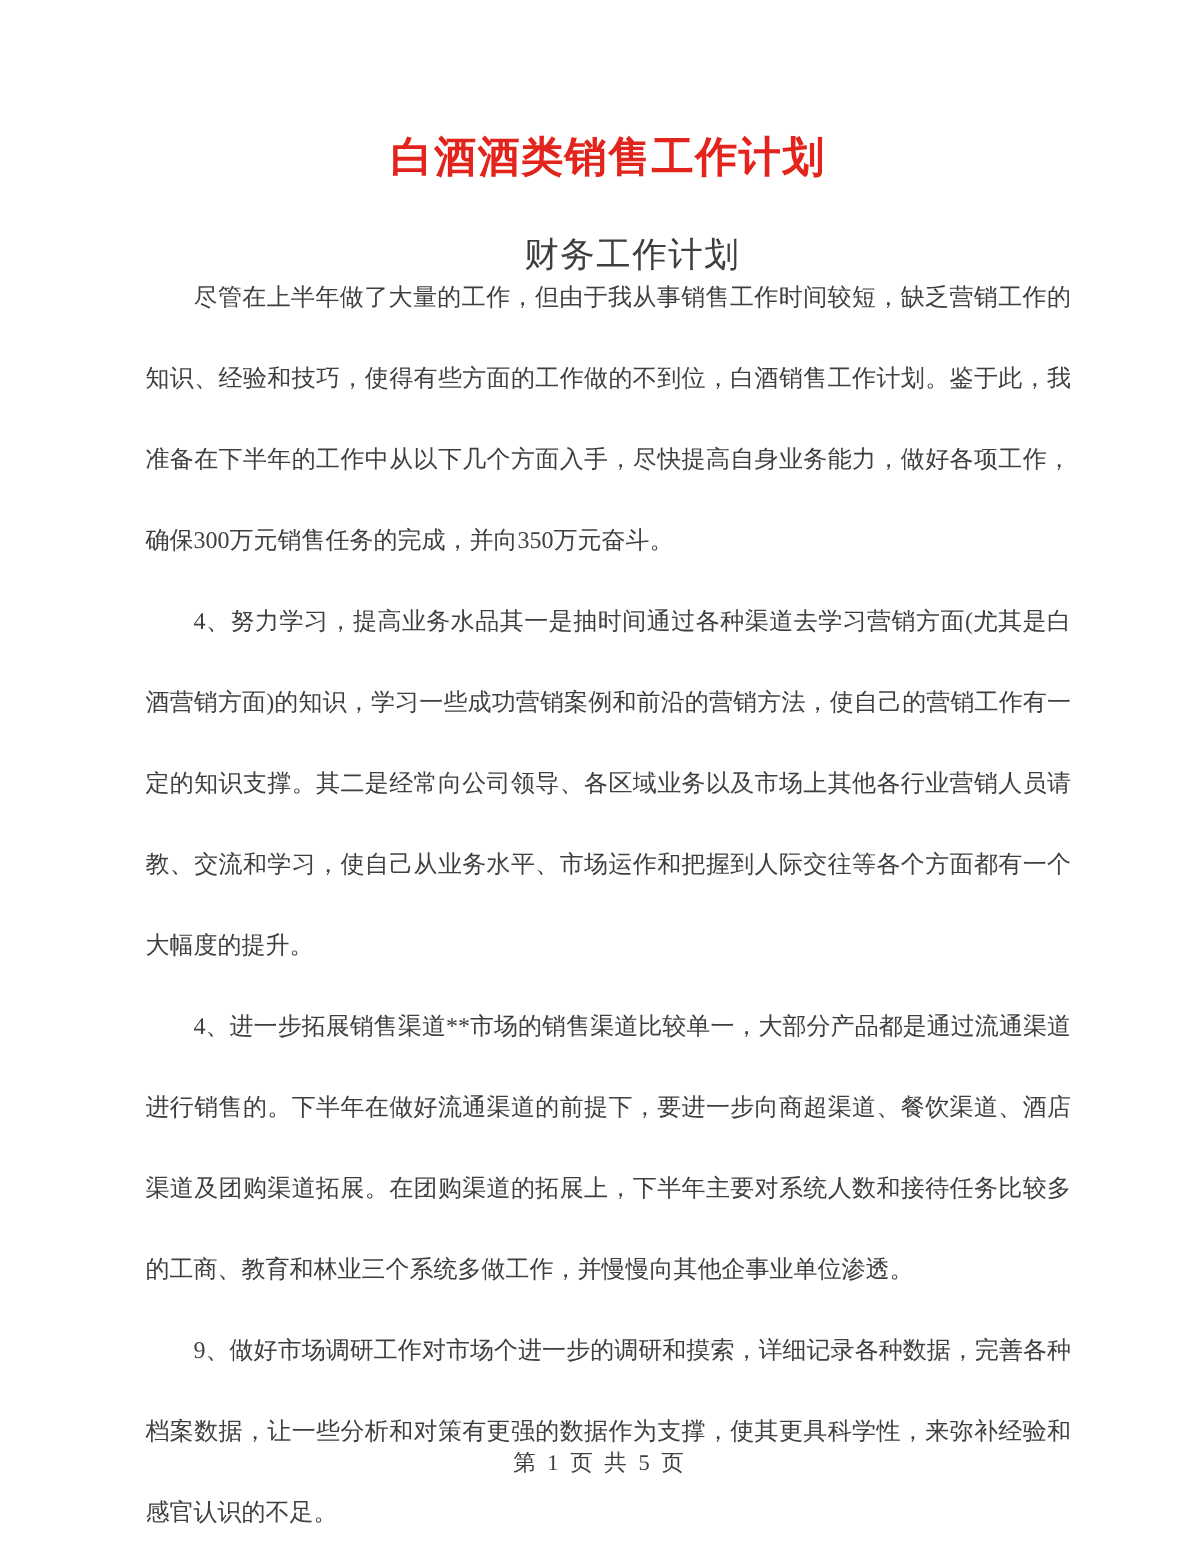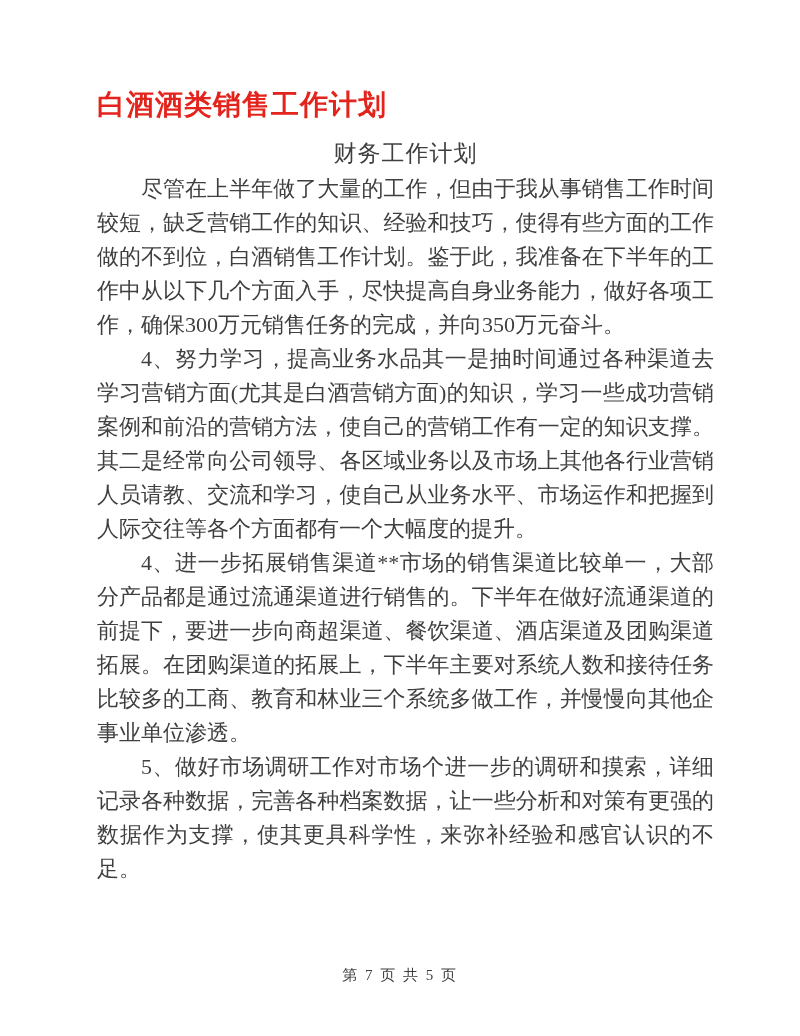--- a/index.html
+++ b/index.html
@@ -18,45 +18,45 @@
     height: 1036px;
     background: var(--page-bg, #ffffff);
     overflow: hidden;
   }
   .doc-title {
     position: absolute;
     top: 86px;
     left: 97px;
     width: 617px;
     margin: 0;
-    text-align: left;
+    text-align: center;
     font-size: 28px;
     font-weight: bold;
     letter-spacing: 1px;
     color: var(--title-color, #e3241c);
   }
   .doc-subtitle {
     position: absolute;
     top: 138px;
     left: 97px;
     width: 617px;
-    margin: 0;
+    margin: 16px;
     text-align: center;
     font-size: 23px;
     font-weight: normal;
     letter-spacing: 1px;
     color: var(--body-color, #3f3f3f);
   }
   .doc-body {
     position: absolute;
     top: 172px;
     left: 97px;
     width: 617px;
-    font-size: 22px;
-    line-height: 34px;
+    font-size: 16px;
+    line-height: 54px;
     text-align: justify;
     color: var(--body-color, #3f3f3f);
   }
   .doc-body p {
     margin: 0;
     padding: 0;
     text-indent: 2em;
   }
   .page-footer {
     position: absolute;
@@ -75,20 +75,20 @@
 <div class="page">
 
   <h1 class="doc-title">白酒酒类销售工作计划</h1>
 
   <h2 class="doc-subtitle">财务工作计划</h2>
 
   <div class="doc-body">
     <p>尽管在上半年做了大量的工作，但由于我从事销售工作时间较短，缺乏营销工作的知识、经验和技巧，使得有些方面的工作做的不到位，白酒销售工作计划。鉴于此，我准备在下半年的工作中从以下几个方面入手，尽快提高自身业务能力，做好各项工作，确保300万元销售任务的完成，并向350万元奋斗。</p>
     <p>4、努力学习，提高业务水品其一是抽时间通过各种渠道去学习营销方面(尤其是白酒营销方面)的知识，学习一些成功营销案例和前沿的营销方法，使自己的营销工作有一定的知识支撑。其二是经常向公司领导、各区域业务以及市场上其他各行业营销人员请教、交流和学习，使自己从业务水平、市场运作和把握到人际交往等各个方面都有一个大幅度的提升。</p>
     <p>4、进一步拓展销售渠道**市场的销售渠道比较单一，大部分产品都是通过流通渠道进行销售的。下半年在做好流通渠道的前提下，要进一步向商超渠道、餐饮渠道、酒店渠道及团购渠道拓展。在团购渠道的拓展上，下半年主要对系统人数和接待任务比较多的工商、教育和林业三个系统多做工作，并慢慢向其他企事业单位渗透。</p>
-    <p>5、做好市场调研工作对市场个进一步的调研和摸索，详细记录各种数据，完善各种档案数据，让一些分析和对策有更强的数据作为支撑，使其更具科学性，来弥补经验和感官认识的不足。</p>
+    <p>9、做好市场调研工作对市场个进一步的调研和摸索，详细记录各种数据，完善各种档案数据，让一些分析和对策有更强的数据作为支撑，使其更具科学性，来弥补经验和感官认识的不足。</p>
   </div>
 
   <div class="page-footer">
-    <span>第 7 页 共 5 页</span>
+    <span>第 1 页 共 5 页</span>
   </div>
 
 </div>
 
 </body></html>

